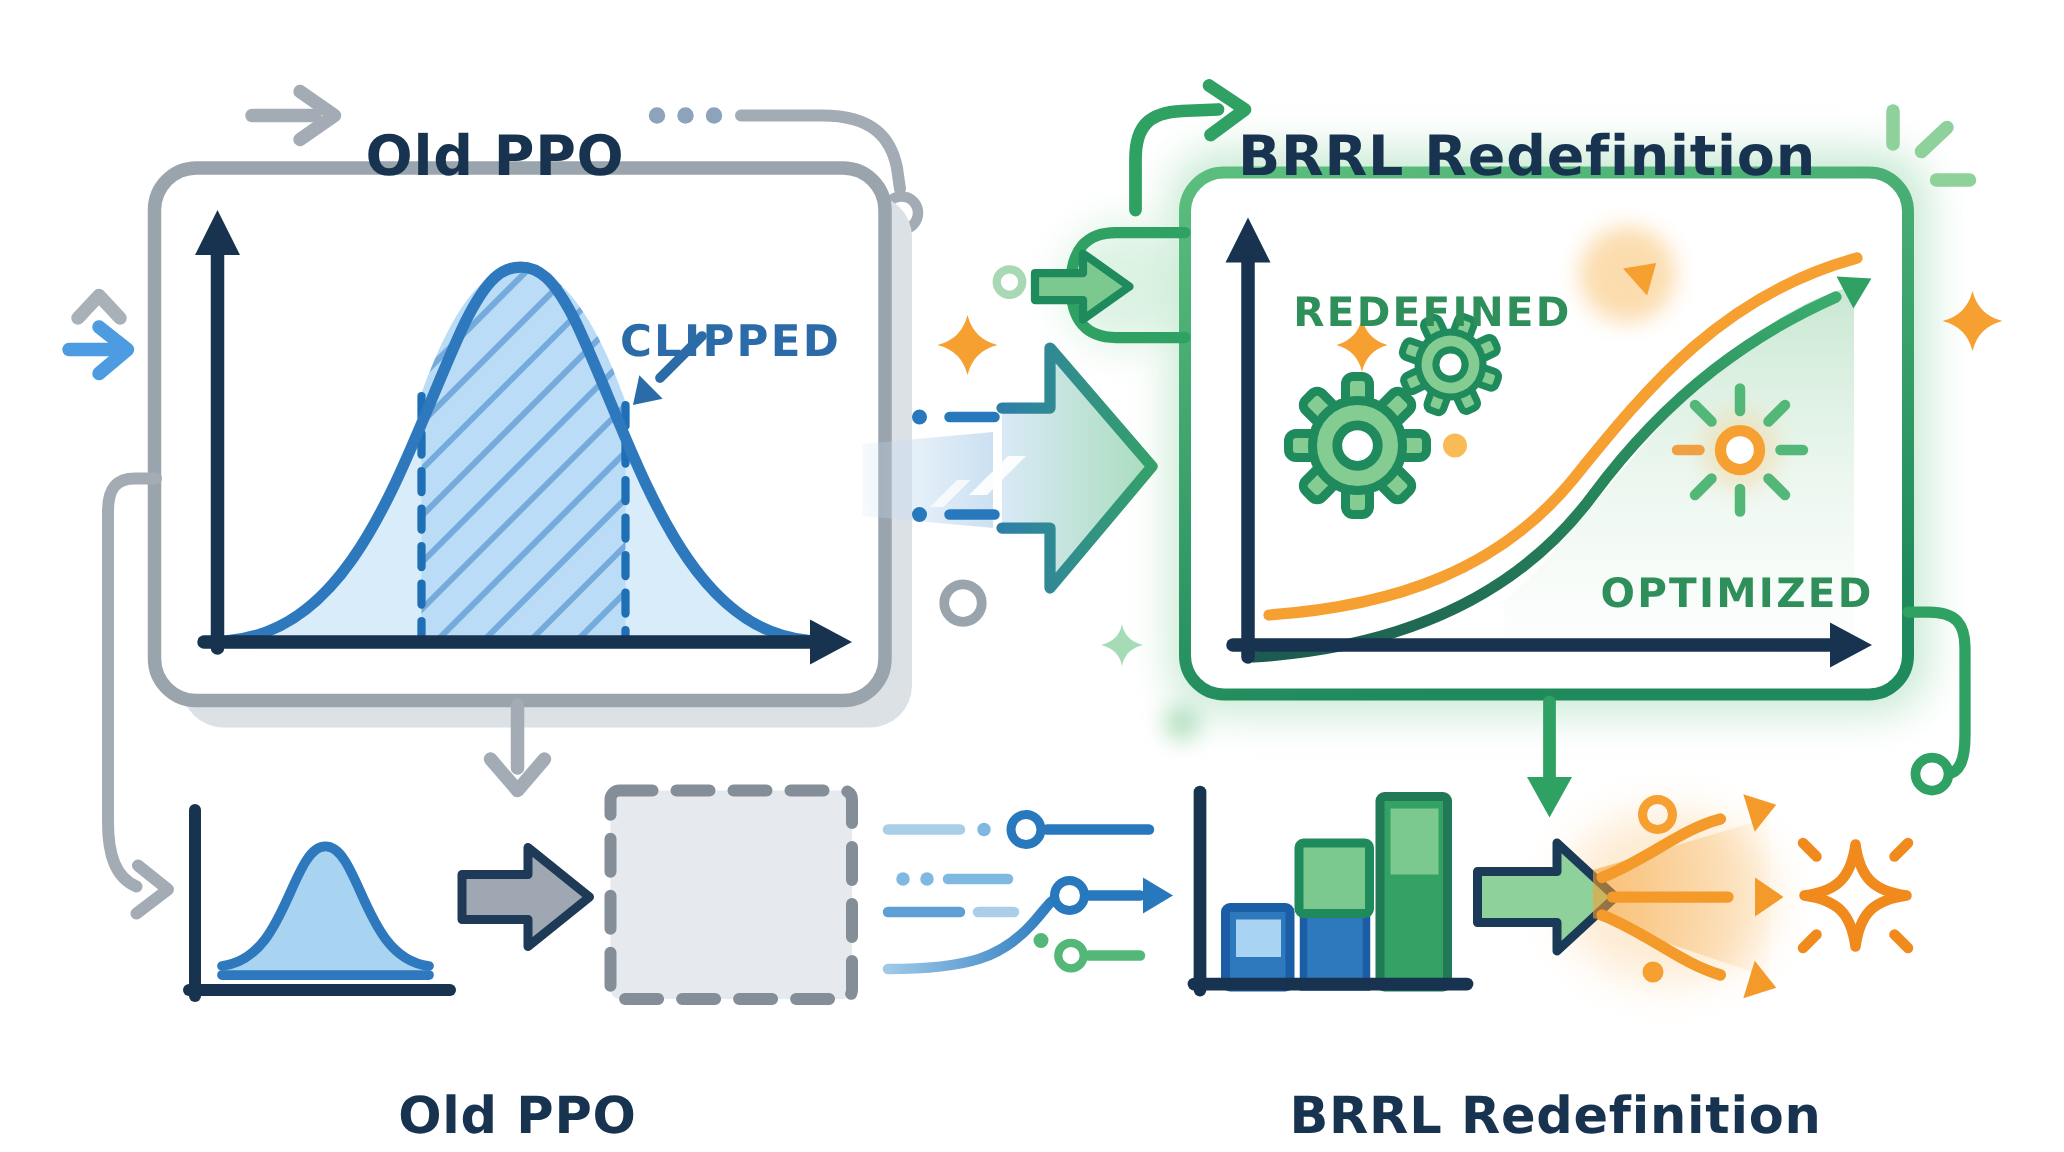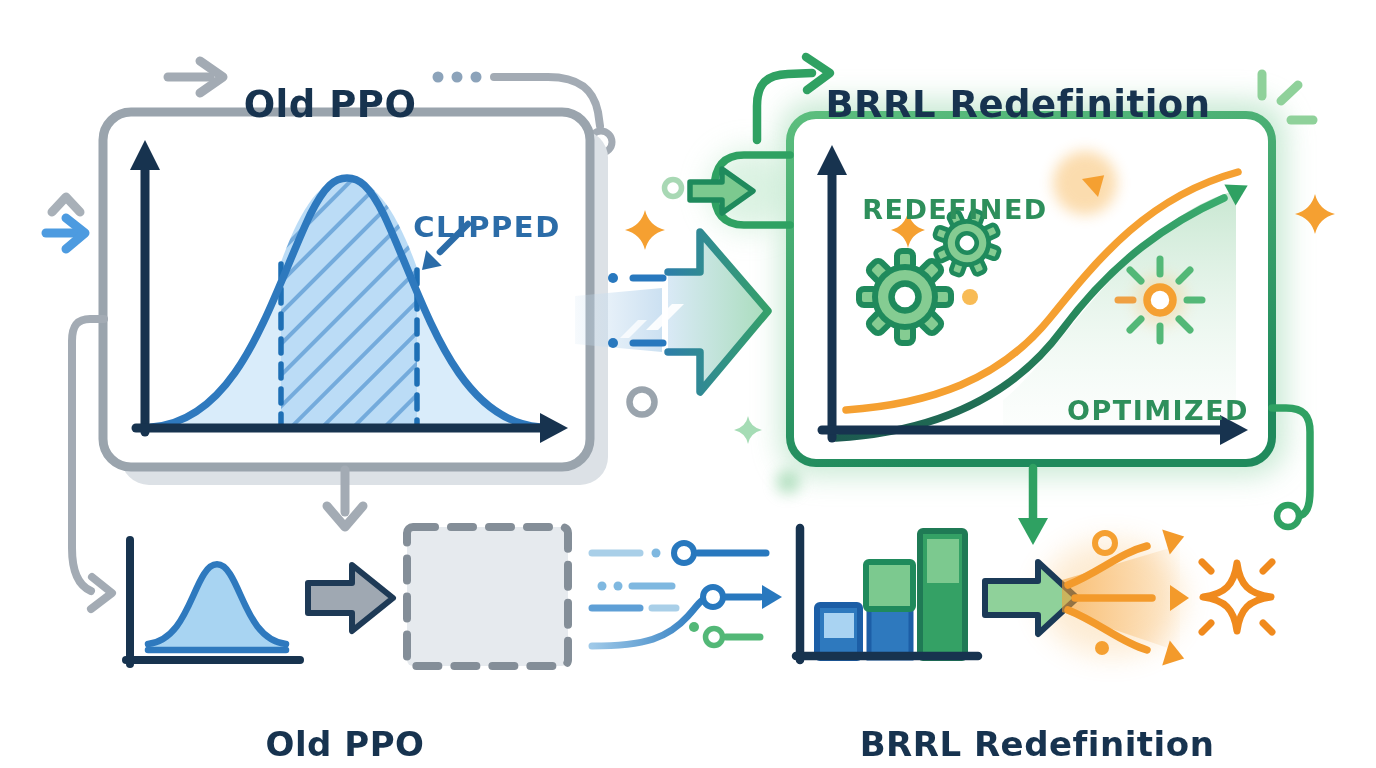--- a/index.html
+++ b/index.html
@@ -289,17 +289,17 @@
     <line x1="1263" y1="571" x2="1272" y2="562"></line>
     <line x1="1211" y1="623" x2="1202" y2="632"></line>
     <line x1="1263" y1="623" x2="1272" y2="632"></line>
   </g>
 </svg>
 
 <div class="lbl lbl-title" style="left:330px;top:76px;">Old PPO</div>
 <div class="lbl lbl-title" style="left:1018px;top:76px;">BRRL Redefinition</div>
 <div class="lbl lbl-clipped" style="left:487px;top:199px;">CLIPPED</div>
 <div class="lbl lbl-green" style="left:955px;top:181px;">REDEFINED</div>
-<div class="lbl lbl-green" style="left:1158px;top:382px;">OPTIMIZED</div>
+<div class="lbl lbl-green" style="left:1158px;top:368px;">OPTIMIZED</div>
 <div class="lbl lbl-caption" style="left:345px;top:716px;">Old PPO</div>
 <div class="lbl lbl-caption" style="left:1037px;top:716px;">BRRL Redefinition</div>
 
 </div>
 
 </body></html>

